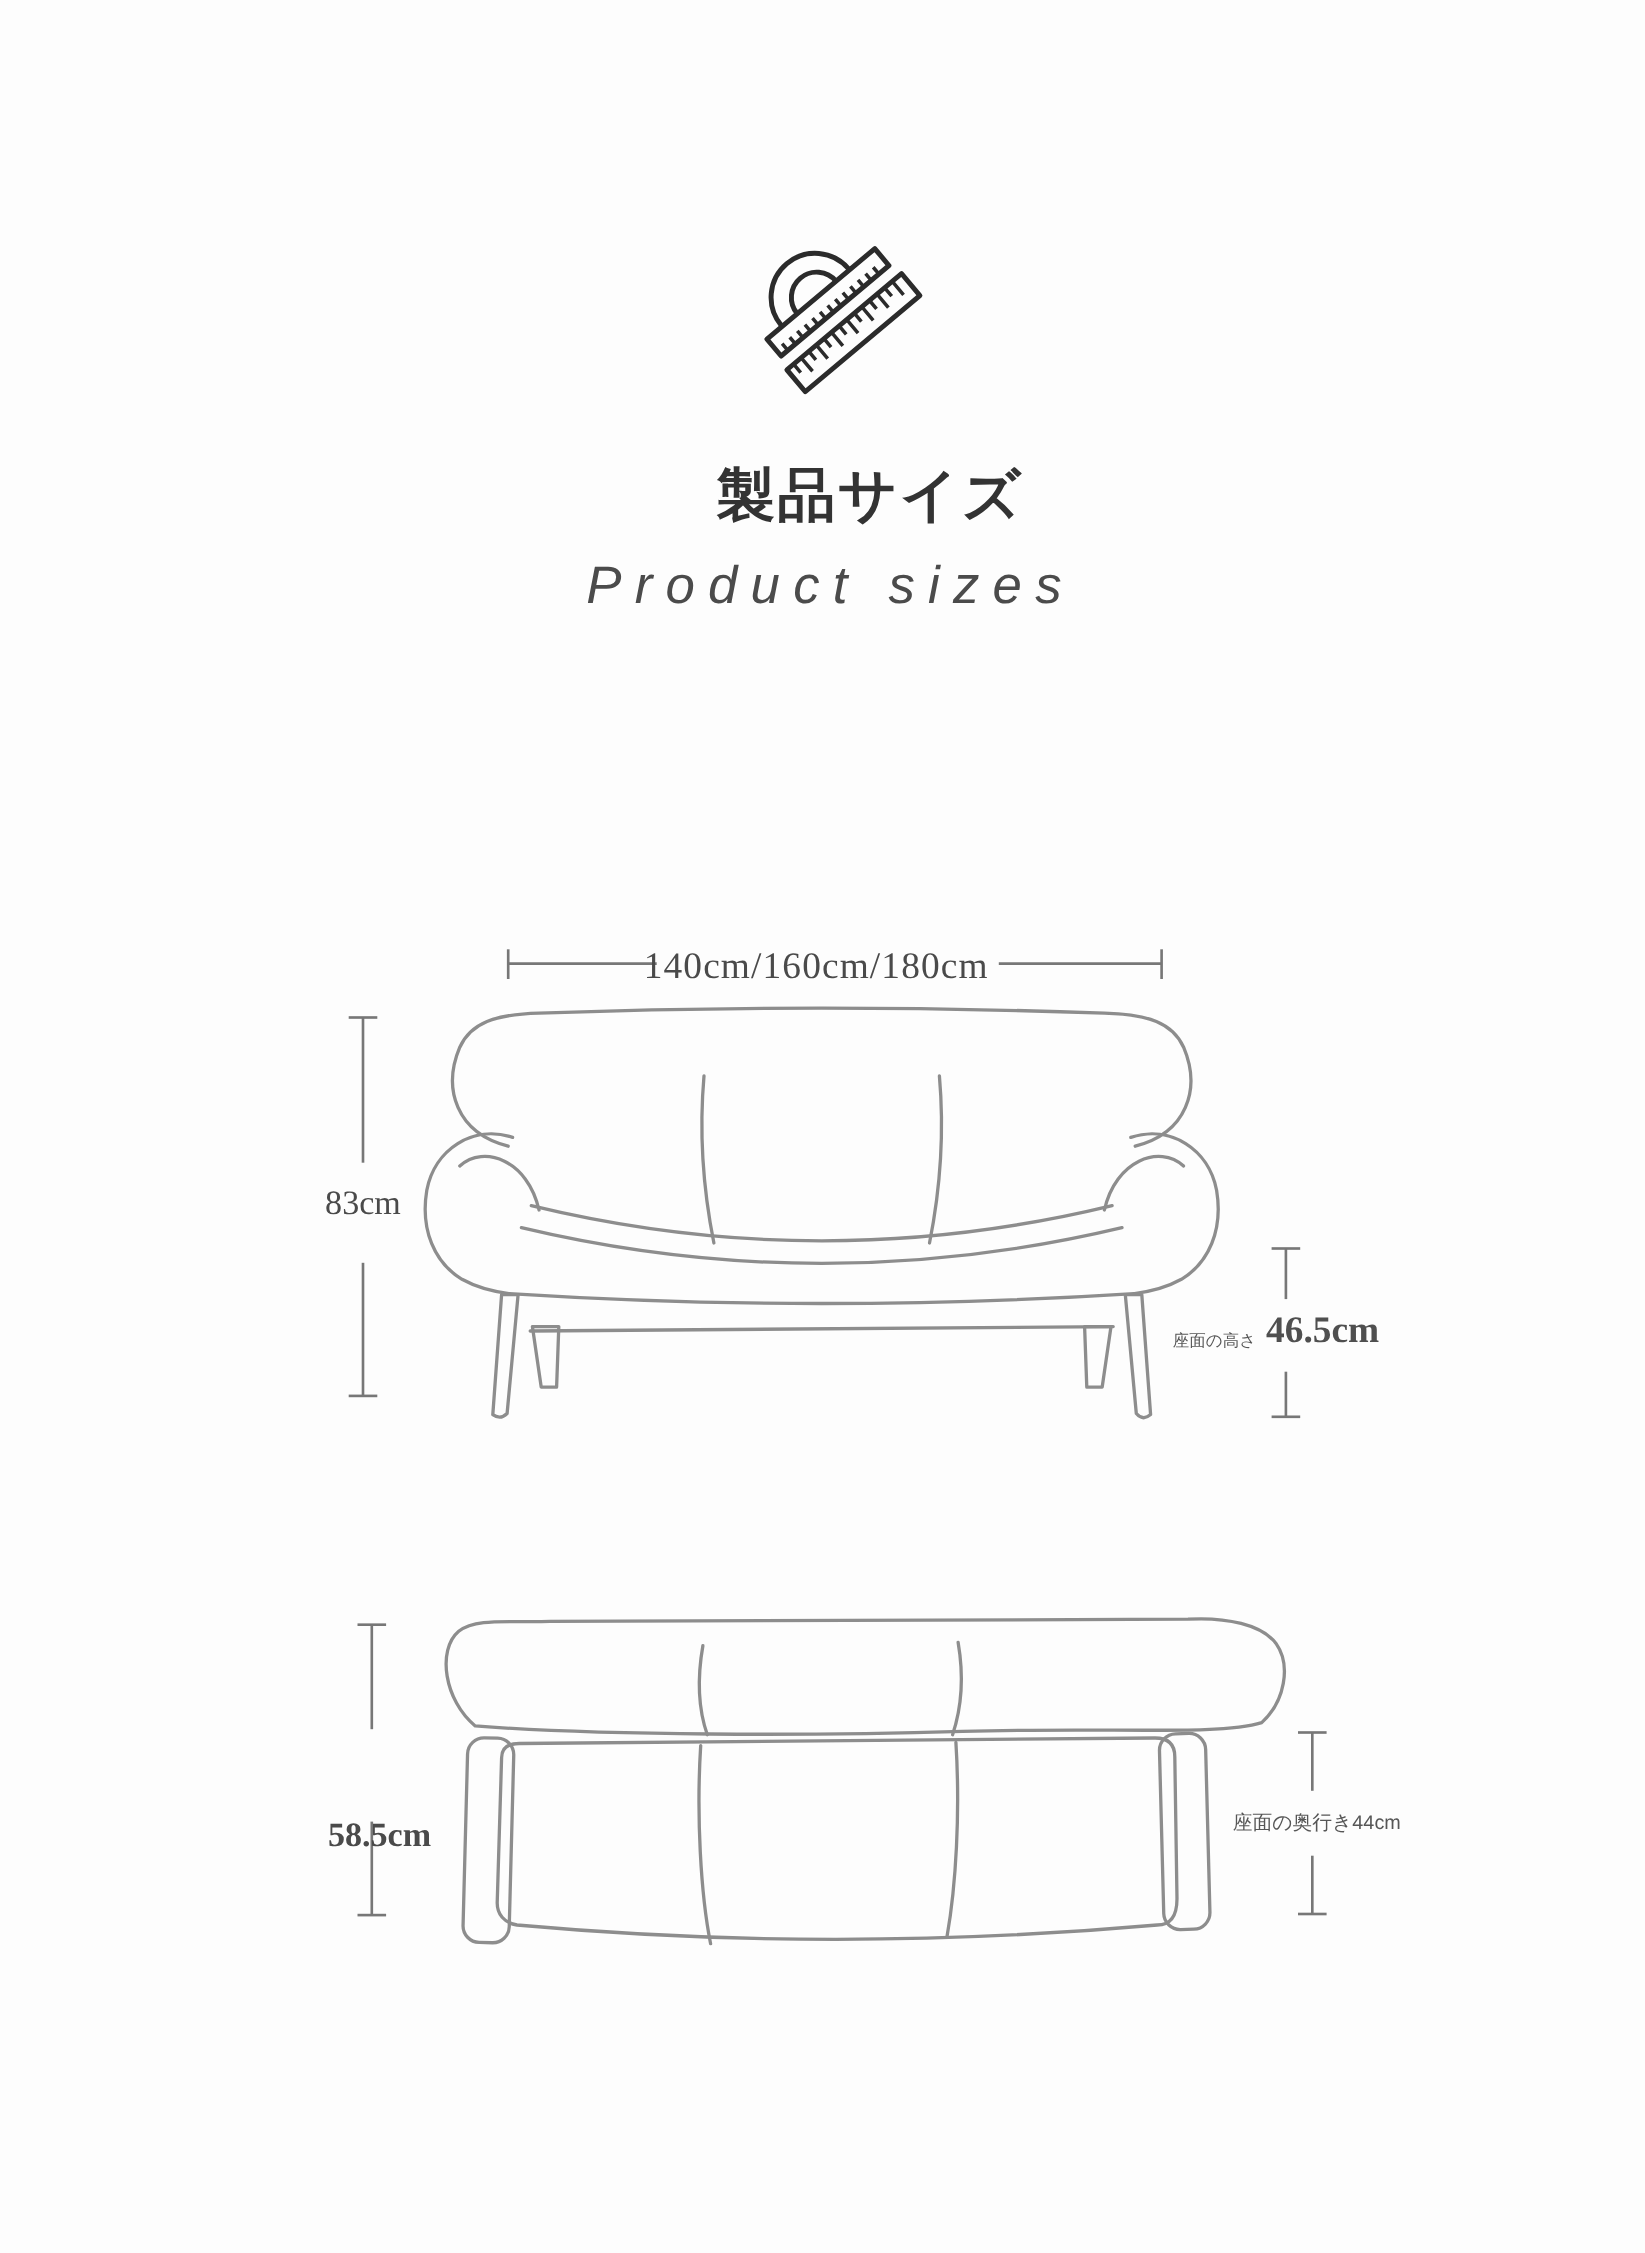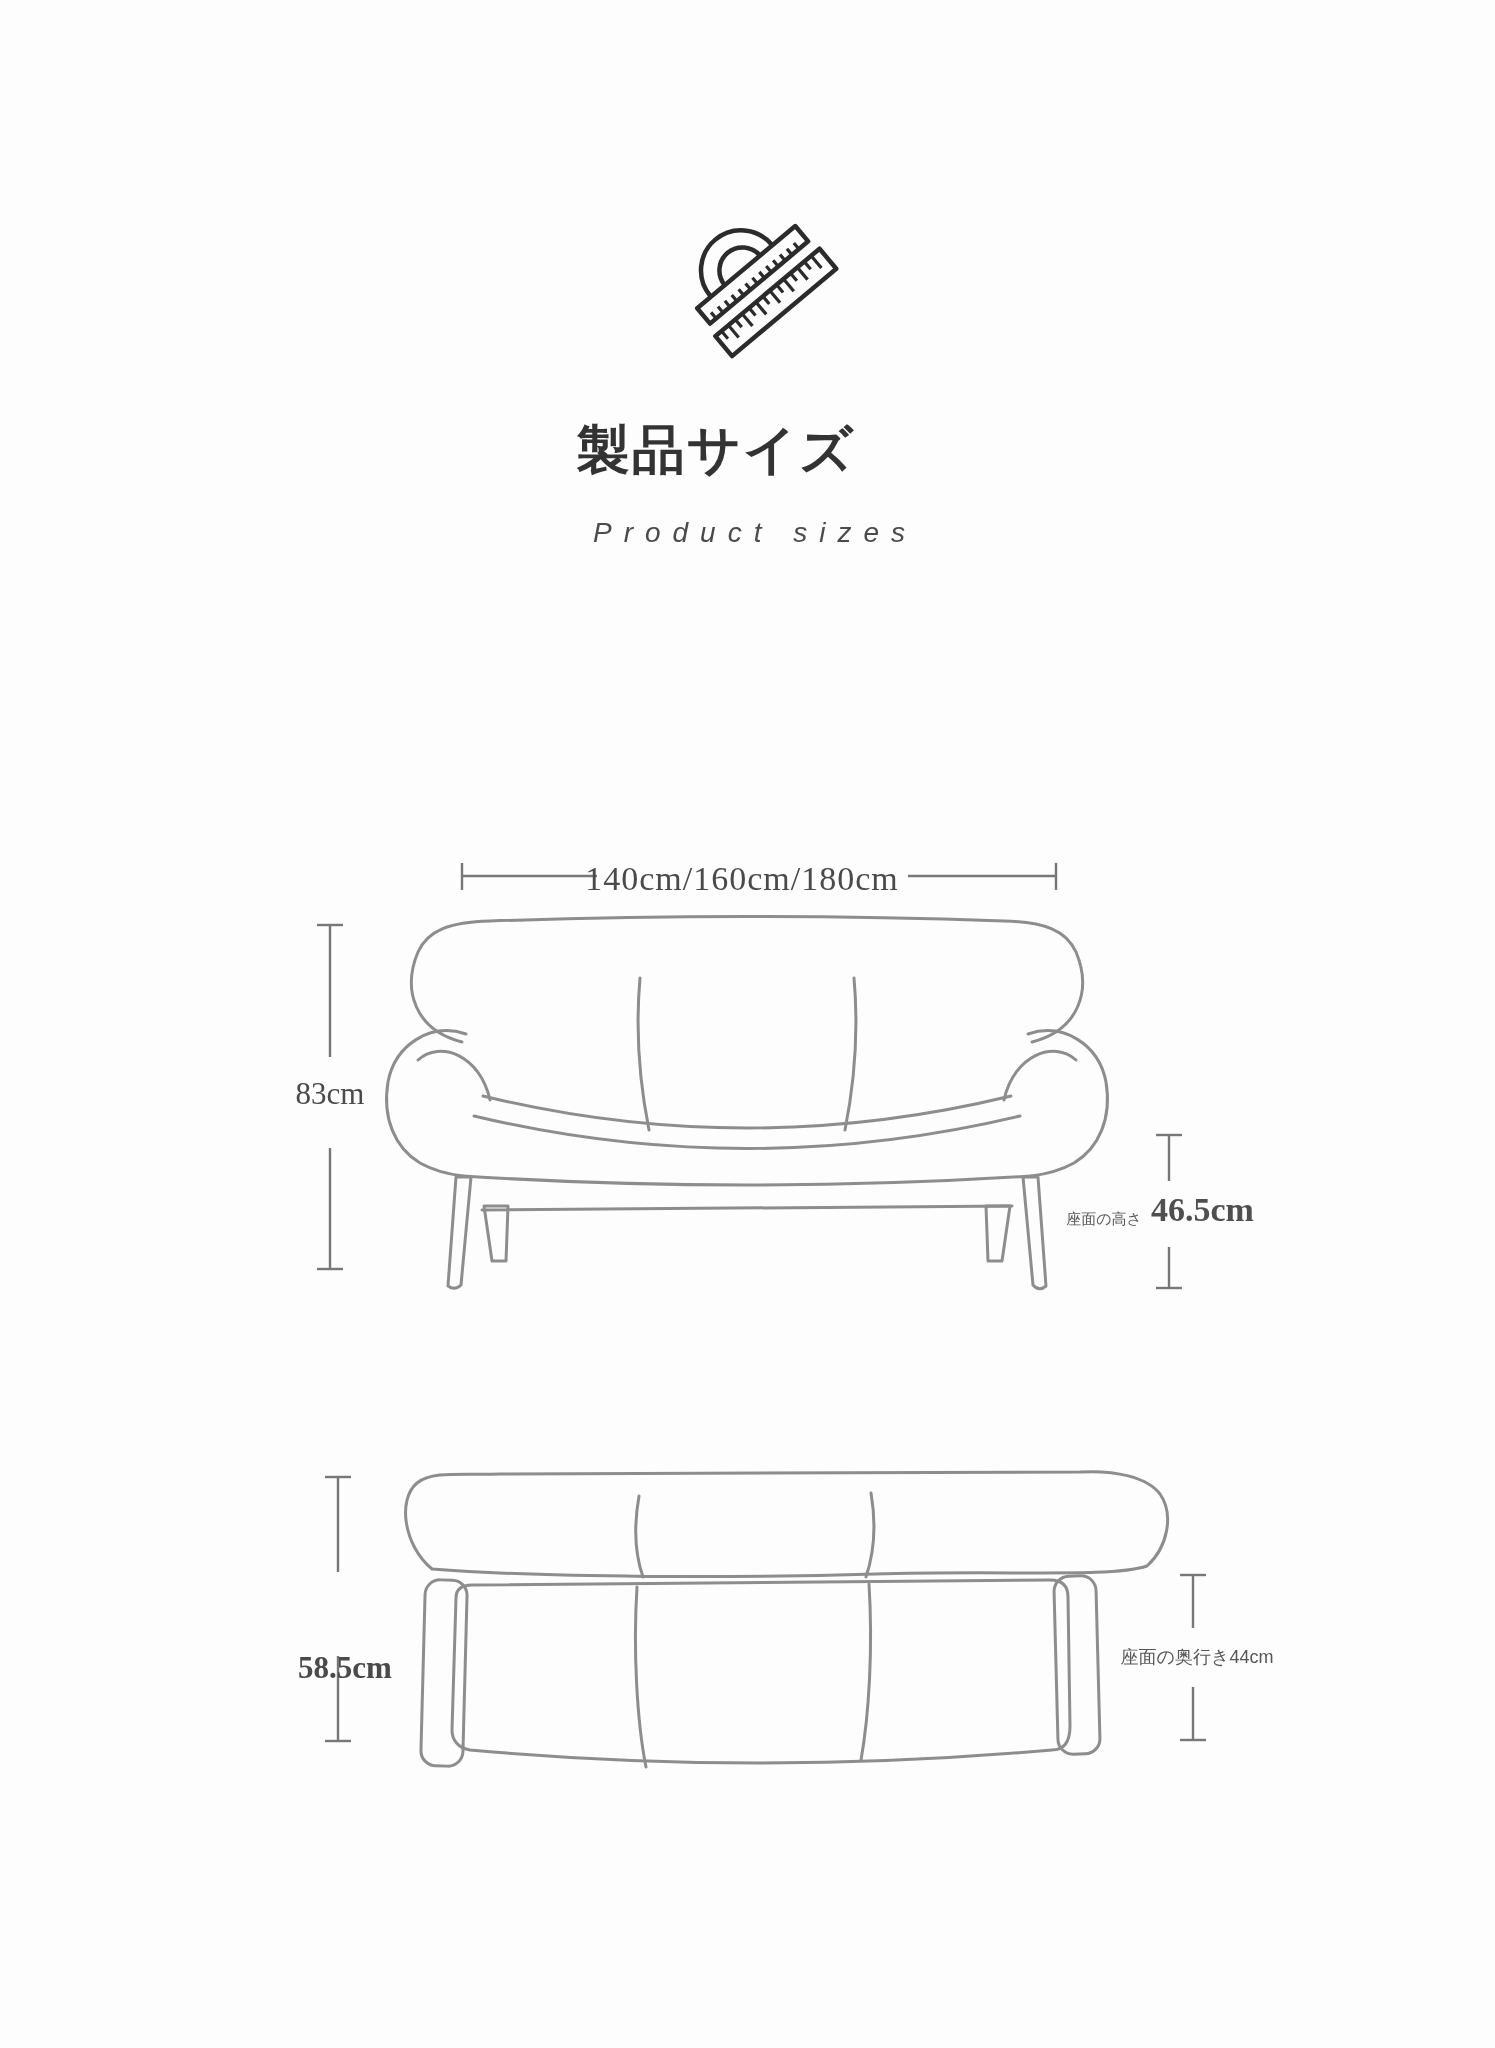--- a/index.html
+++ b/index.html
@@ -19,21 +19,21 @@
     font-family: "Liberation Sans", sans-serif;
     font-weight: 700;
     font-size: 53px;
     letter-spacing: 2px;
     color: #333333;
   }
   .subtitle {
     font-family: "Liberation Sans", sans-serif;
     font-style: italic;
     font-weight: 400;
-    font-size: 28px;
+    font-size: 48px;
     letter-spacing: 12px;
     color: #4b4b4b;
   }
   .dim-serif {
     font-family: Liberation Serif, serif;
     color: #4a4a4a;
   }
   .dim-sans {
     font-family: "Liberation Sans", sans-serif;
     color: #565656;
@@ -141,21 +141,21 @@
       <path d="M 338,1656 V 1741"></path>
       <path d="M 325,1741 H 351"></path>
 
       <path d="M 1180,1575 H 1206"></path>
       <path d="M 1193,1575 V 1628"></path>
       <path d="M 1193,1687 V 1740"></path>
       <path d="M 1180,1740 H 1206"></path>
     </g>
   </svg>
 
-  <div class="abs center-xy title" style="left:716px; top:451px;">製品サイズ</div>
+  <div class="abs center-xy title" style="left:791px; top:451px;">製品サイズ</div>
   <div class="abs center-xy subtitle" style="left:755px; top:533px;">Product sizes</div>
 
   <div class="abs center-xy dim-serif width-label" style="left:742px; top:879px;">140cm/160cm/180cm</div>
 
   <div class="abs center-xy dim-serif h83-label" style="left:330px; top:1094px;text-align:center;">83cm</div>
 
   <div class="abs center-xy seat-h-wrap" style="left:1160px; top:1210px;">
     <span class="dim-sans seat-h-small">座面の高さ</span>
     <span class="dim-serif seat-h-big">46.5cm</span>
   </div>

